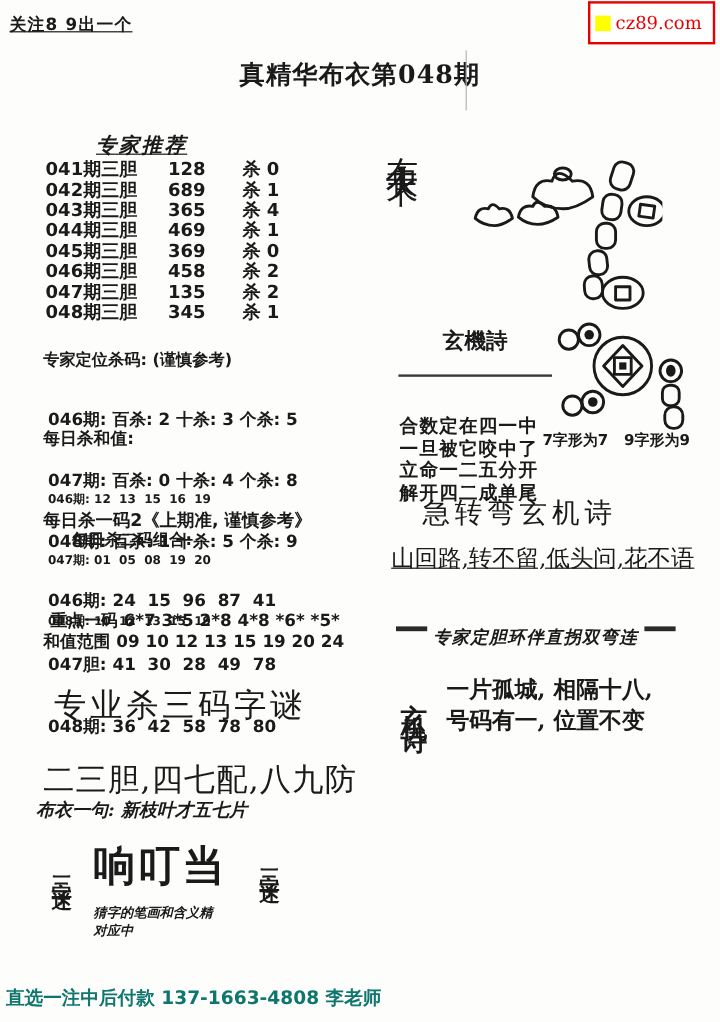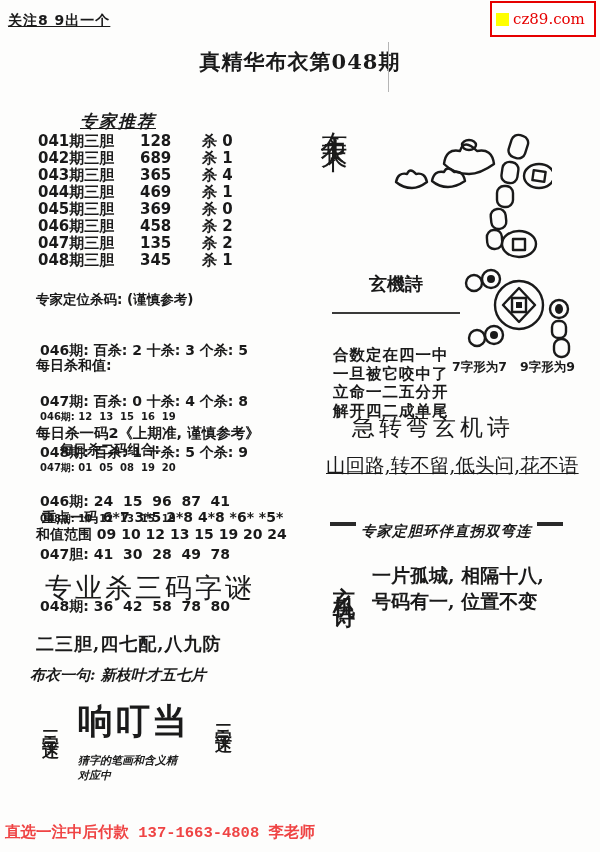--- a/index.html
+++ b/index.html
@@ -31,21 +31,21 @@
   .sum-head{left:36px;top:357px;font-size:14px;}
   .sum-rows{left:40px;top:374px;font-size:10px;font-weight:bold;line-height:17px;}
   .one-line{left:36px;top:424px;font-size:14.5px;font-weight:bold;}
   .two-head{left:36px;top:441px;font-size:13.5px;margin-left:24px;}
   .two-rows{left:40px;top:458px;font-size:14px;font-weight:bold;line-height:17.5px;}
   .key-one{left:42px;top:509px;font-size:14px;font-weight:bold;}
   .sum-range{left:36px;top:526px;font-size:14px;font-weight:bold;}
 
   
   .riddle-head{left:45px;top:570px;font-size:27px;font-family:"DejaVu Serif",serif;letter-spacing:3px;}
-  .riddle-main{left:36px;top:632px;font-size:18px;font-family:"DejaVu Serif",serif;font-weight:700;letter-spacing:1px;}
+  .riddle-main{left:36px;top:632px;font-size:26px;font-family:"DejaVu Serif",serif;font-weight:400;letter-spacing:1px;}
   .buyi-line{left:30px;top:666px;font-size:15px;font-weight:bold;font-style:italic;
              font-family:"DejaVu Serif",serif;}
   .vert{writing-mode:vertical-rl;text-orientation:upright;}
   .tz-left{left:40px;top:716px;height:95px;font-size:17px;font-weight:bold;letter-spacing:6px;}
   .tz-right{left:213px;top:710px;height:95px;font-size:17px;font-weight:bold;letter-spacing:6px;}
   .tz-answer{left:78px;top:698px;font-size:35px;font-weight:600;font-family:"DejaVu Serif",serif;letter-spacing:2px;}
   .tz-note{left:78px;top:753px;font-size:11px;font-weight:bold;font-style:italic;line-height:15px;}
 
   
   .btx{left:316px;top:110px;height:195px;font-size:27px;font-family:"DejaVu Serif",serif;letter-spacing:6px;}
@@ -58,21 +58,21 @@
   .turn-head{left:352px;top:412px;font-size:23px;font-family:"DejaVu Serif",serif;letter-spacing:4px;}
   .turn-line{left:326px;top:452px;font-size:19.5px;font-family:"DejaVu Serif",serif;font-weight:500;
              text-decoration:underline;}
   .divider{left:330px;top:522px;width:264px;display:flex;gap:5px;}
   .dash{height:4px;background:#2a2a2a;width:26px;flex:0 0 auto;}
   .div-text{font-size:14.5px;font-weight:bold;font-style:italic;font-family:"DejaVu Serif",serif;letter-spacing:1px;}
   .xjs-vert{left:330px;top:568px;height:125px;font-size:22px;font-weight:bold;
             font-family:"DejaVu Serif",serif;letter-spacing:10px;}
   .xjs-lines{left:372px;top:562px;font-size:19px;font-weight:bold;font-family:"DejaVu Serif",serif;line-height:26px;}
 
-  .footer{left:5px;top:822px;font-size:15.5px;font-weight:bold;color:#ef4444;font-family:Liberation Mono, monospace;}
+  .footer{left:5px;top:822px;font-size:15.5px;font-weight:bold;color:#0f766e;}
   svg .ln{fill:none;stroke:#1a1a1a;stroke-width:2.4;stroke-linejoin:round;stroke-linecap:round;}
   svg .fl{fill:#1a1a1a;stroke:none;}
 </style>
 </head>
 <body>
 
 <div class="page">
 
   <div class="abs follow">关注8 9出一个</div>
   <div class="abs logo">

